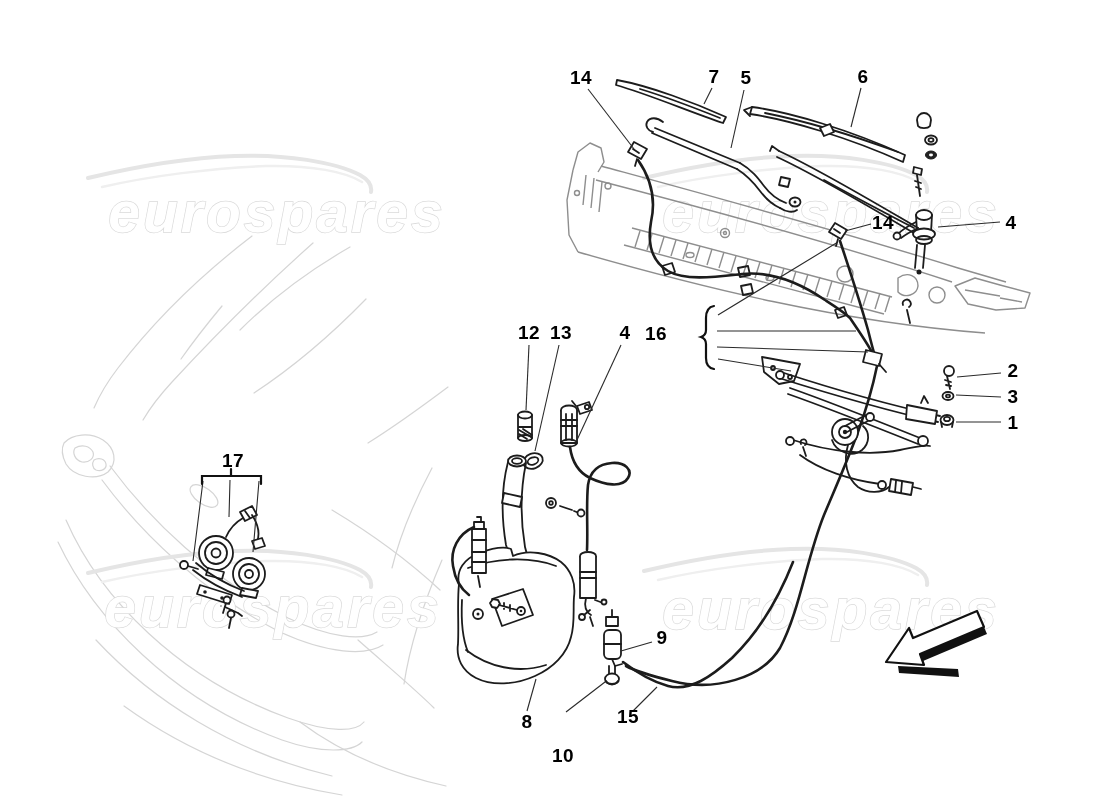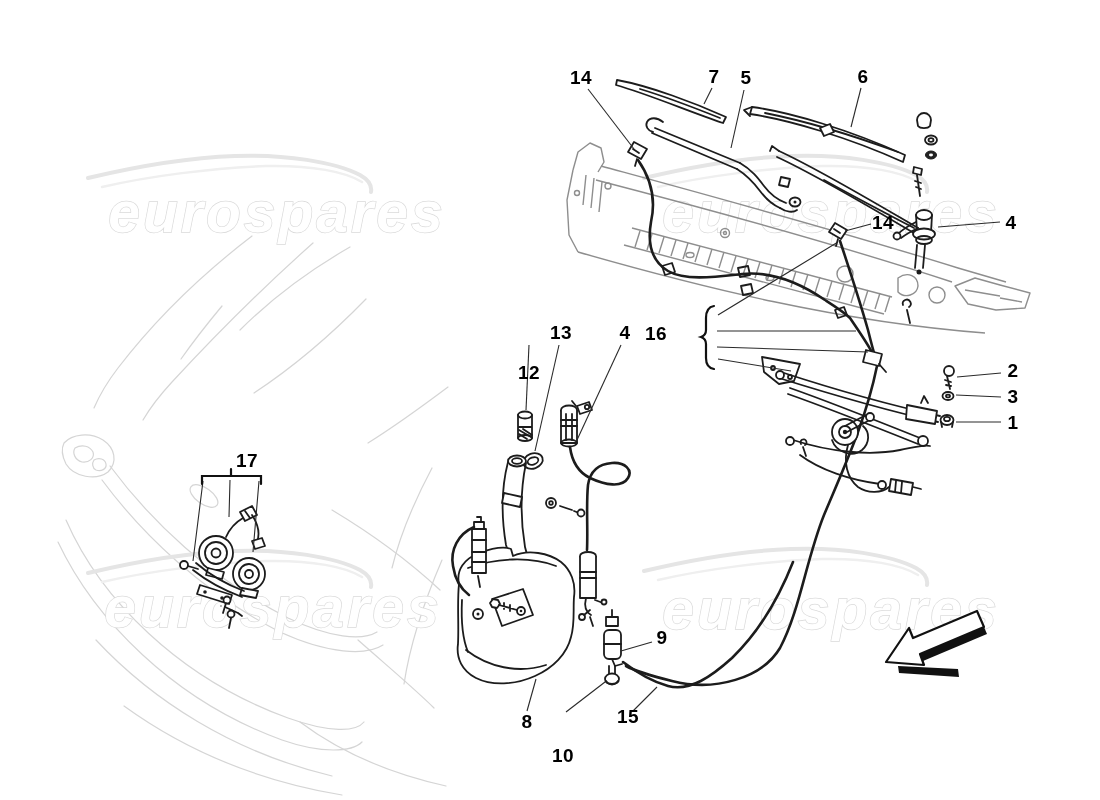--- a/index.html
+++ b/index.html
@@ -361,21 +361,21 @@
   <div class="callout" style="left: 581px; top: 78px;">14</div>
   <div class="callout" style="left: 714px; top: 77px;">7</div>
   <div class="callout" style="left: 746px; top: 78px;">5</div>
   <div class="callout" style="left: 863px; top: 77px;">6</div>
   <div class="callout" style="left: 883px; top: 223px;">14</div>
   <div class="callout" style="left: 1011px; top: 223px;">4</div>
   <div class="callout" style="left: 656px; top: 334px;">16</div>
   <div class="callout" style="left: 1013px; top: 371px;">2</div>
   <div class="callout" style="left: 1013px; top: 397px;">3</div>
   <div class="callout" style="left: 1013px; top: 423px;">1</div>
-  <div class="callout" style="left: 529px; top: 333px; margin-top: 40px;">12</div>
+  <div class="callout" style="left: 529px; top: 333px;">12</div>
   <div class="callout" style="left: 561px; top: 333px;">13</div>
   <div class="callout" style="left: 625px; top: 333px;">4</div>
-  <div class="callout" style="left: 233px; top: 461px; margin-left: 14px;">17</div>
+  <div class="callout" style="left: 233px; top: 461px;">17</div>
   <div class="callout" style="left: 662px; top: 638px;">9</div>
   <div class="callout" style="left: 527px; top: 722px;">8</div>
   <div class="callout" style="left: 563px; top: 756px;">10</div>
   <div class="callout" style="left: 628px; top: 683px; margin-top: 34px;">15</div>
 </div>
 
 </body></html>

